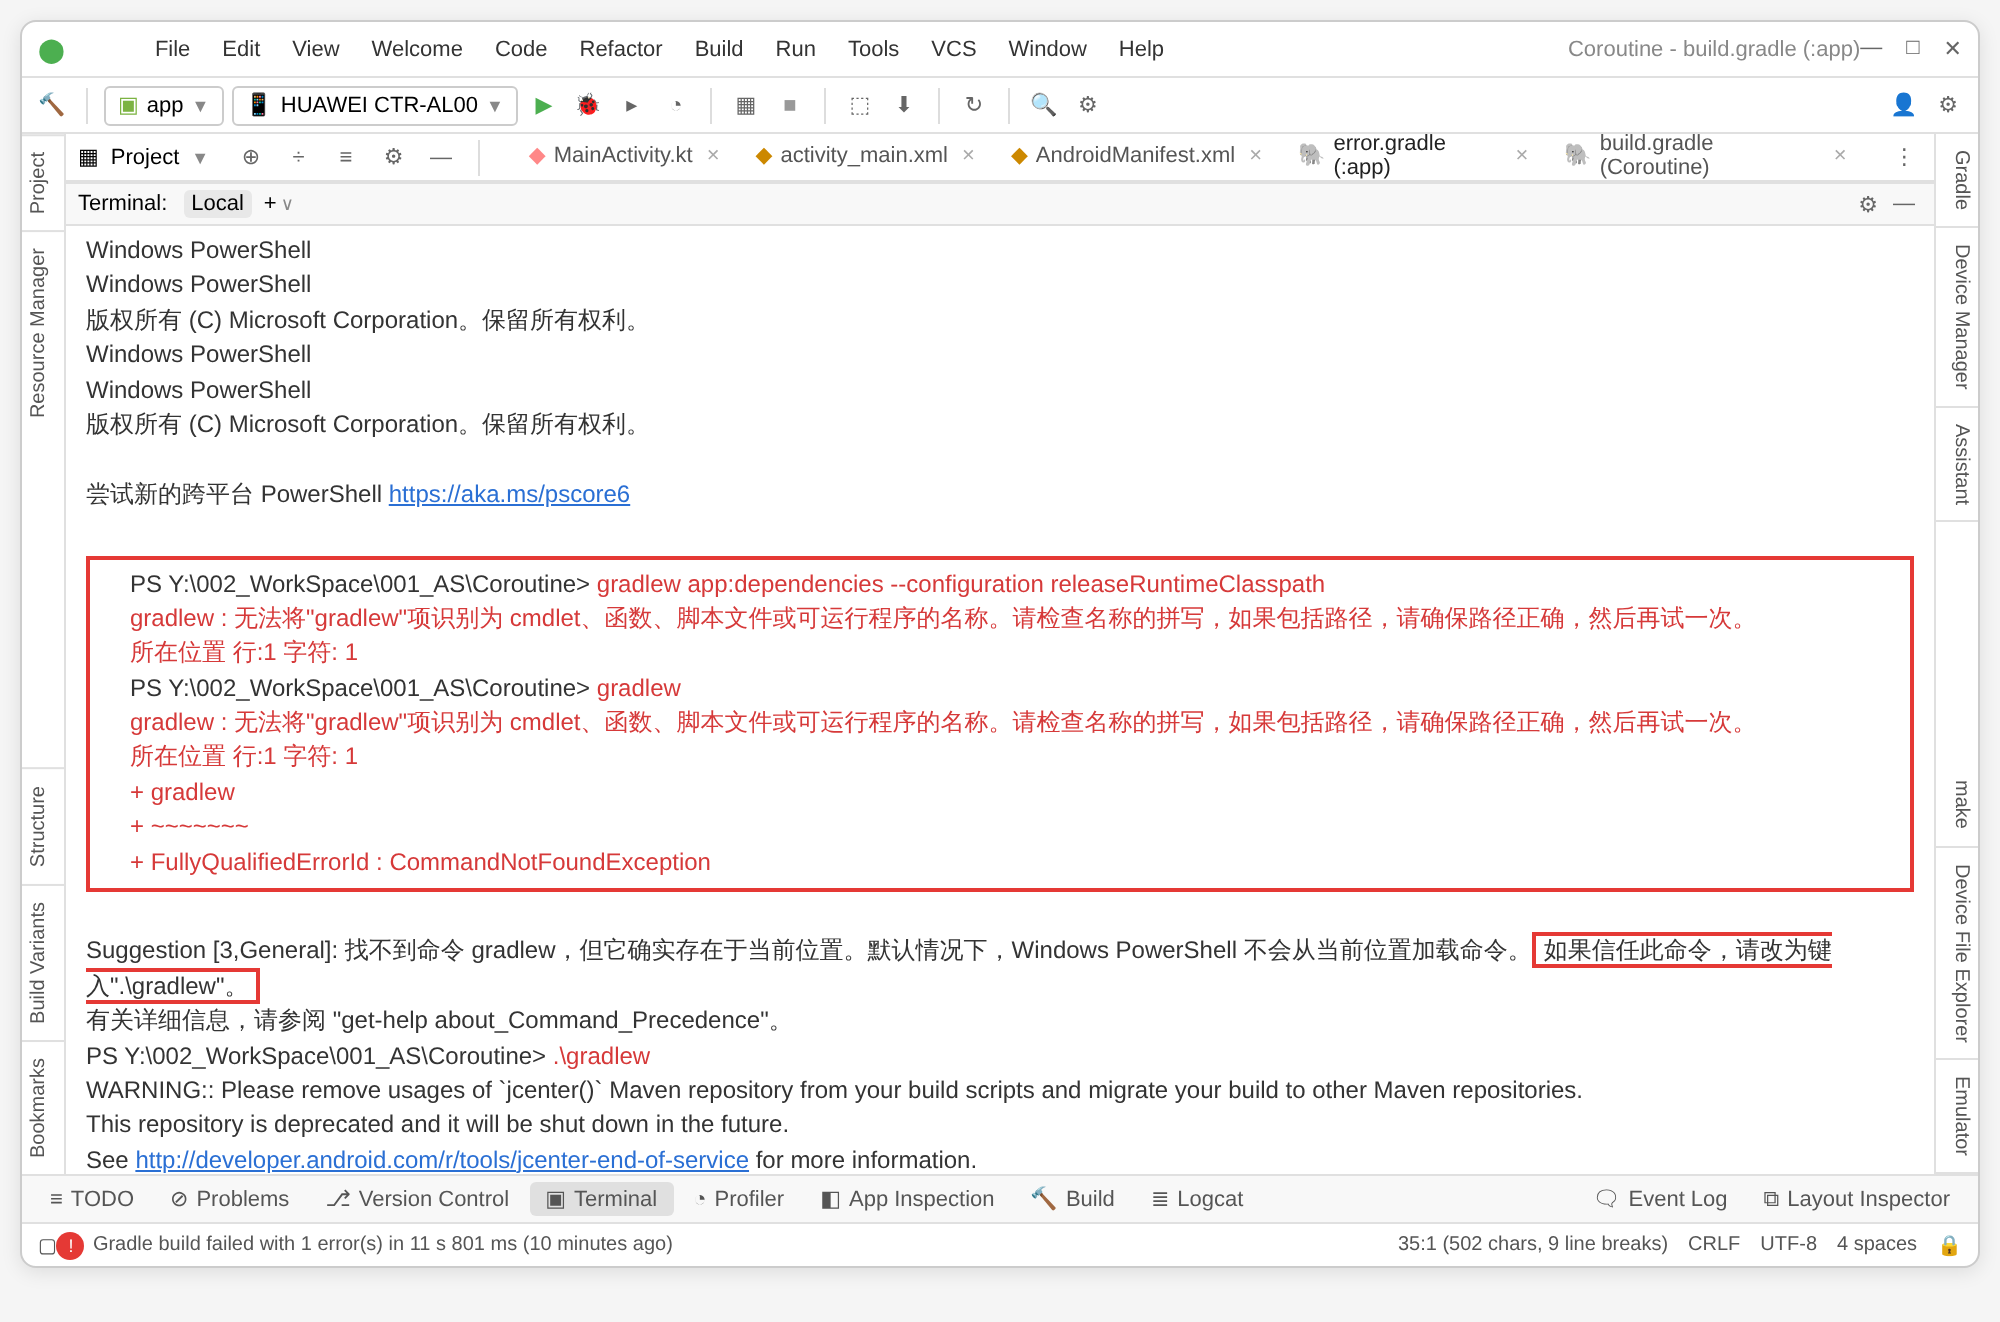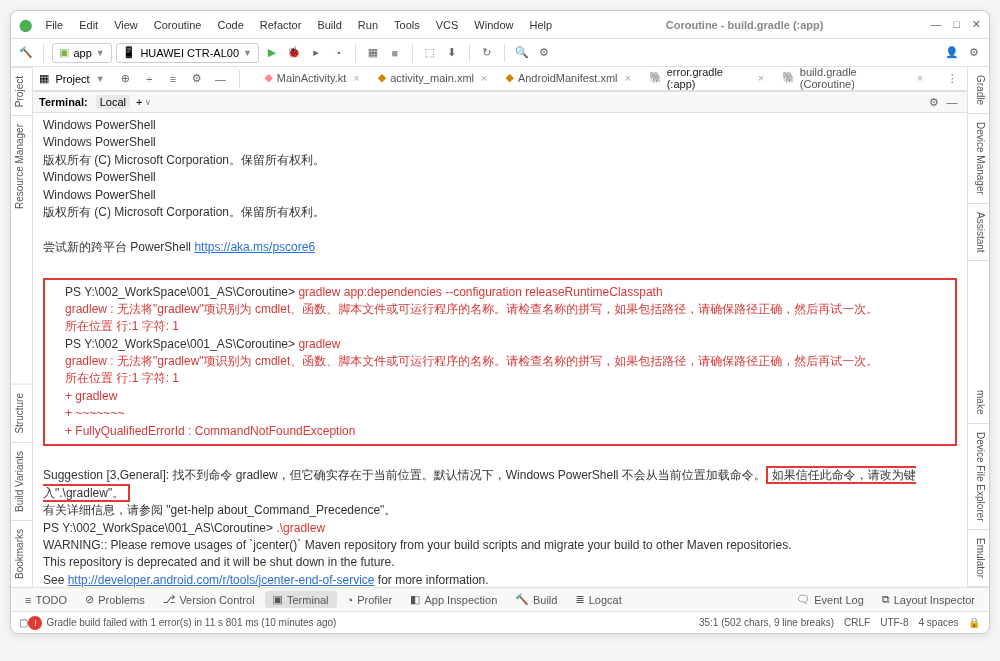--- a/index.html
+++ b/index.html
@@ -1,21 +1,21 @@
 <!DOCTYPE html>
 <html><head>
 <meta charset="utf-8">
 <style>
 * { margin: 0; padding: 0; box-sizing: border-box; font-family: "Segoe UI", Arial, sans-serif; }
 body { background: #f5f5f5; width: 1000px; height: 661px; overflow: hidden; font-size: 11px; }
 .window { background: #fff; border: 1px solid #ccc; width: 980px; margin: 10px; border-radius: 8px; box-shadow: 0 2px 10px rgba(0,0,0,0.1); }
 .titlebar { display: flex; align-items: center; height: 28px; padding: 0 8px; border-bottom: 1px solid #e0e0e0; }
-.menu { display: flex; gap: 2px; }
+.menu { display: flex; gap: 2px; margin-left: 32px; }
 .menu-item { padding: 3px 7px; cursor: pointer; color: #333; }
-.window-title { flex: 1; text-align: center; color: #888; font-size: 11px; font-weight: bold; }
+.window-title { flex: 1; text-align: right; color: #888; font-size: 11px; }
 .window-controls { display: flex; gap: 12px; color: #666; }
 .toolbar { display: flex; align-items: center; height: 28px; padding: 0 6px; border-bottom: 1px solid #e0e0e0; gap: 4px; }
 .tool-icon { width: 18px; height: 18px; display: flex; align-items: center; justify-content: center; cursor: pointer; color: #666; }
 .tool-sep { width: 1px; height: 18px; background: #ddd; margin: 0 4px; }
 .combo { display: flex; align-items: center; border: 1px solid #ccc; border-radius: 3px; padding: 1px 6px; height: 20px; gap: 4px; font-size: 11px; }
 .play-icon { color: #4caf50; }
 .nav-row { display: flex; align-items: center; height: 22px; padding: 0 8px; border-bottom: 1px solid #e0e0e0; gap: 4px; font-size: 11px; color: #555; }
 .main-area { display: flex; height: 520px; }
 .left-gutter { width: 22px; border-right: 1px solid #e0e0e0; display: flex; flex-direction: column; }
 .gutter-tab { writing-mode: vertical-rl; transform: rotate(180deg); padding: 8px 3px; font-size: 10px; color: #555; cursor: pointer; border-bottom: 1px solid #e0e0e0; }
@@ -47,21 +47,21 @@
 <body>
 
 <div class="window">
 
   <div class="titlebar">
     <span class="small-icon" style="color:#4caf50;margin-right:6px;">⬤</span>
     <div class="menu">
       <span class="menu-item">File</span>
       <span class="menu-item">Edit</span>
       <span class="menu-item">View</span>
-      <span class="menu-item">Coroutine</span>
+      <span class="menu-item">Welcome</span>
       <span class="menu-item">Code</span>
       <span class="menu-item">Refactor</span>
       <span class="menu-item">Build</span>
       <span class="menu-item">Run</span>
       <span class="menu-item">Tools</span>
       <span class="menu-item">VCS</span>
       <span class="menu-item">Window</span>
       <span class="menu-item">Help</span>
     </div>
     <div class="window-title">Coroutine - build.gradle (:app)</div>
@@ -152,21 +152,21 @@
           <div class="file-tab">
               <span style="color:#3a7">🐘</span>
               <span>build.gradle (Coroutine)</span>
               <span class="close">×</span>
             </div>
         </div>
         <span class="tool-icon">⋮</span>
       </div>
 
       <div class="term-header">
-        <span style="font-weight:bold;text-align:right;">Terminal:</span>
+        <span style="font-weight:normal;text-align:right;">Terminal:</span>
         <span style="margin-left:8px;padding:1px 4px;background:#e8e8e8;border-radius:3px;">Local</span>
         <span style="margin-left:6px;">+</span>
         <span class="arrow" style="margin-left:2px;">∨</span>
         <div class="flex-spacer"></div>
         <span class="tool-icon">⚙</span>
         <span class="tool-icon">—</span>
       </div>
 
       <div class="term-body">
         <div>Windows PowerShell</div>

